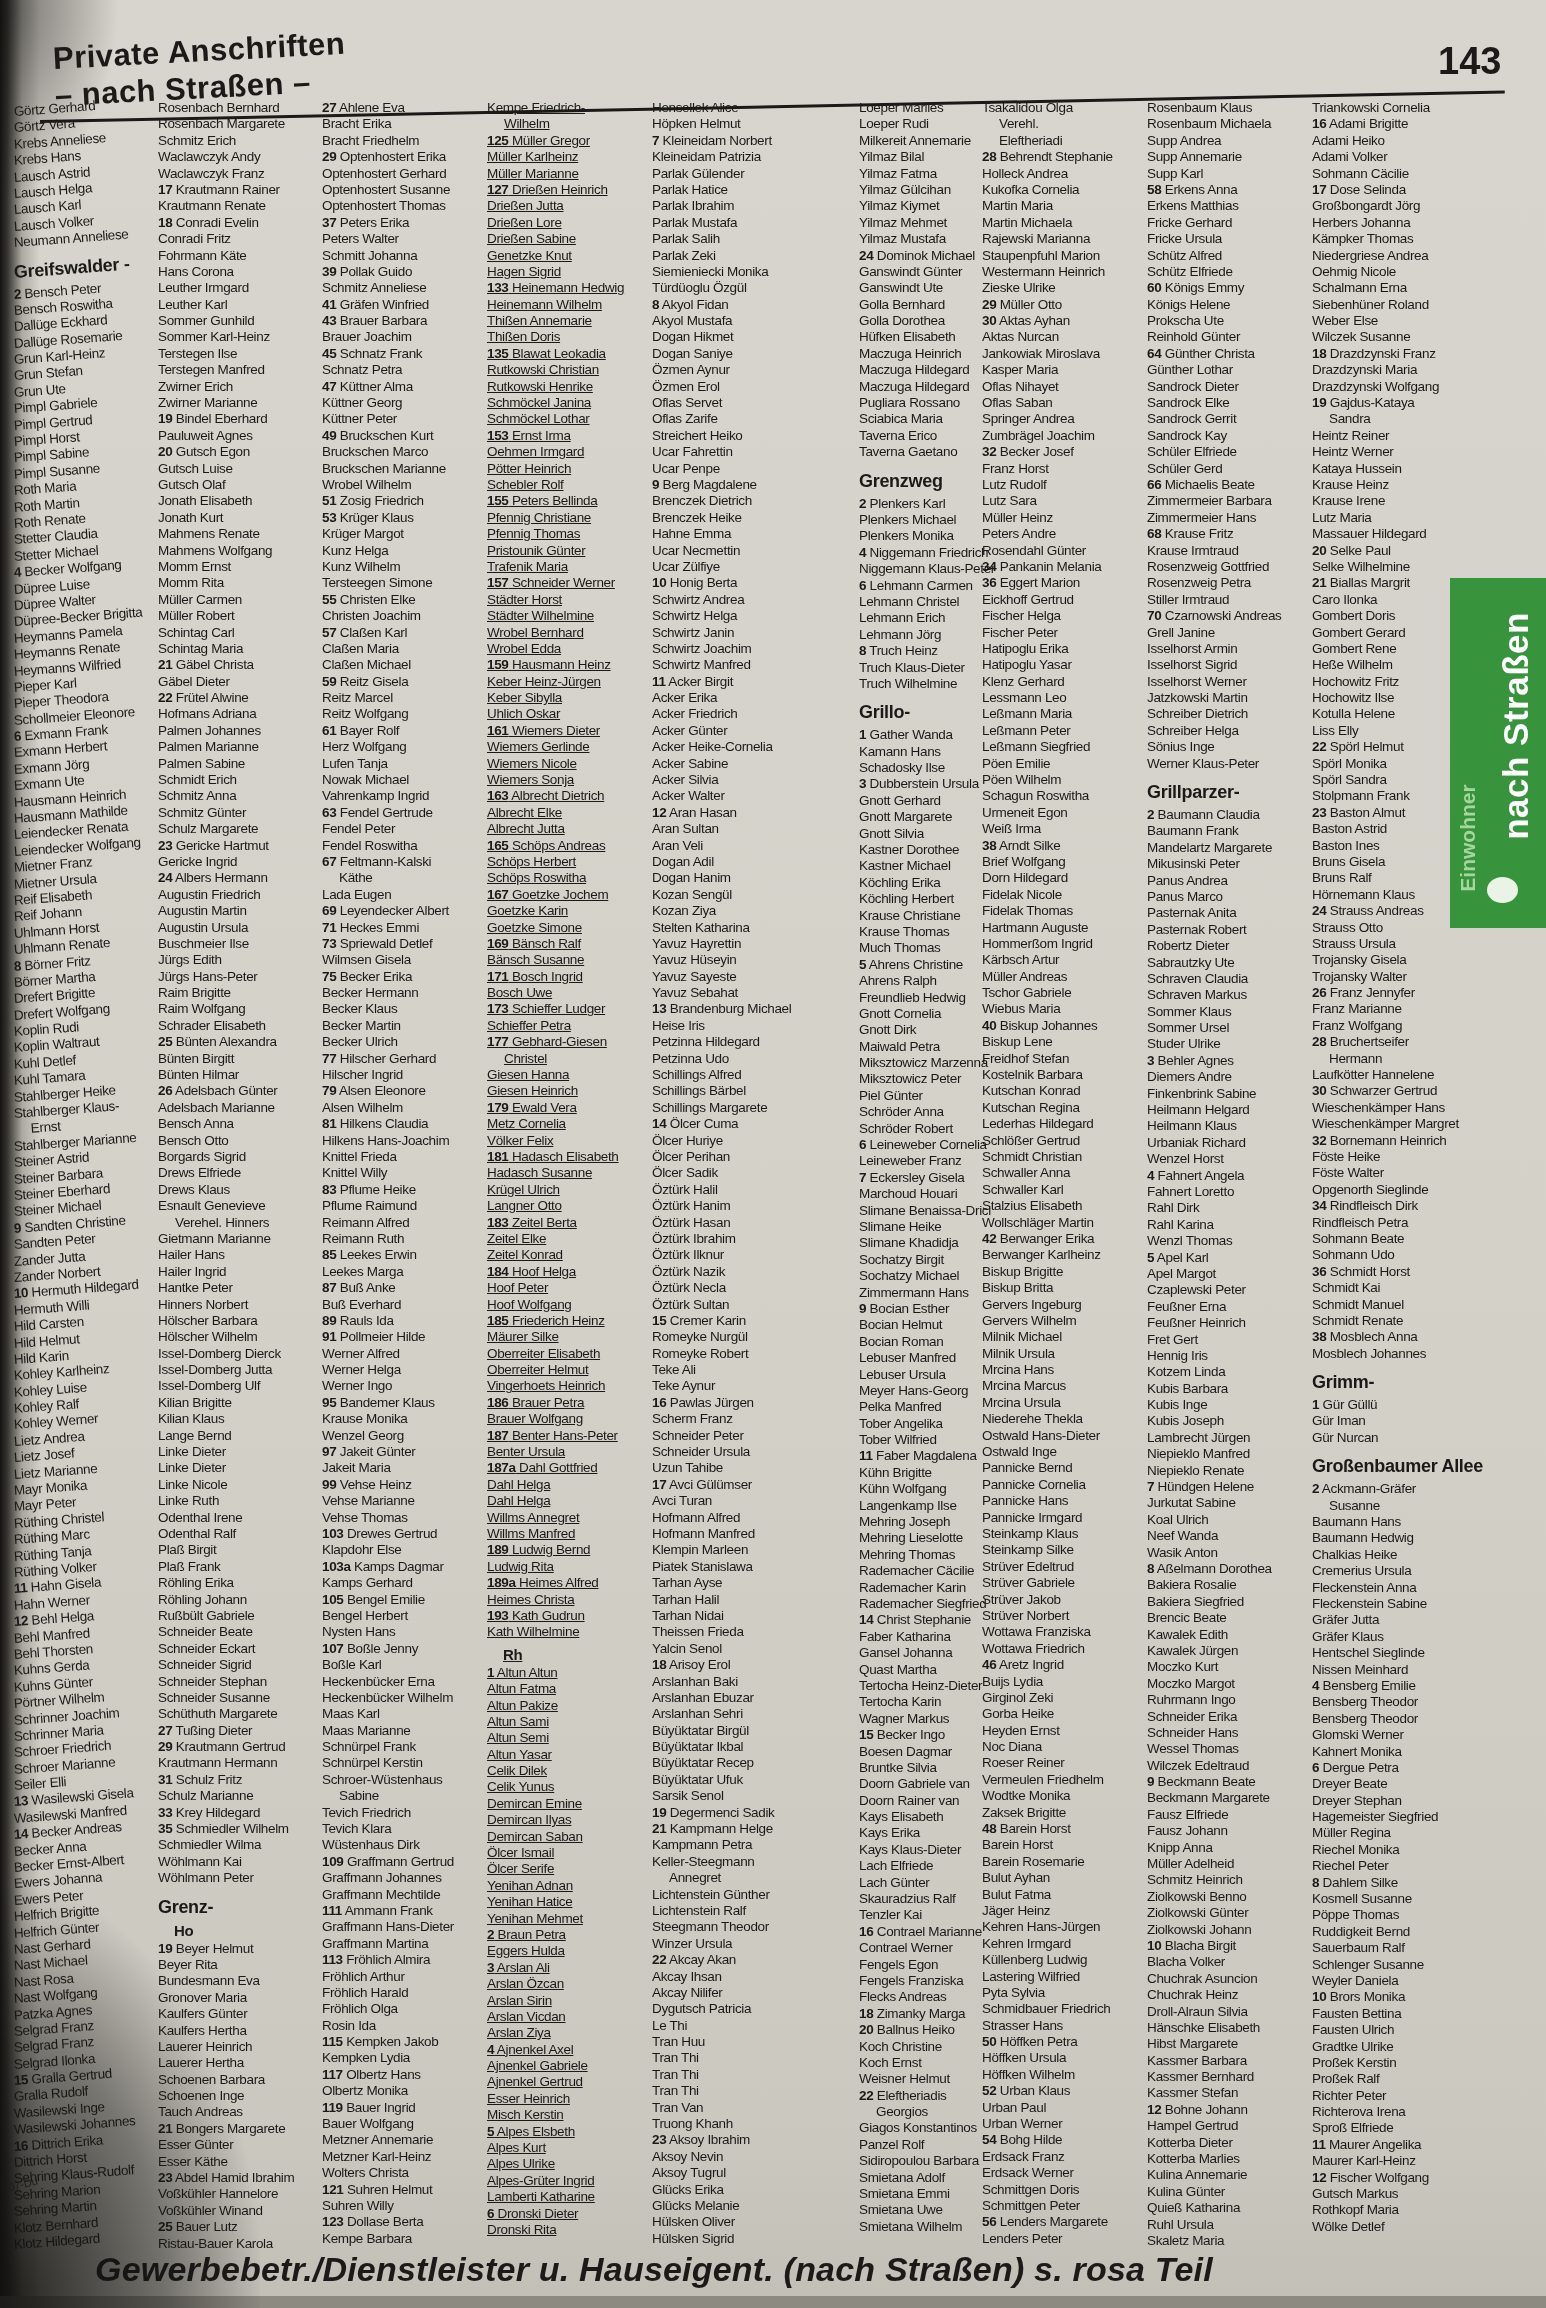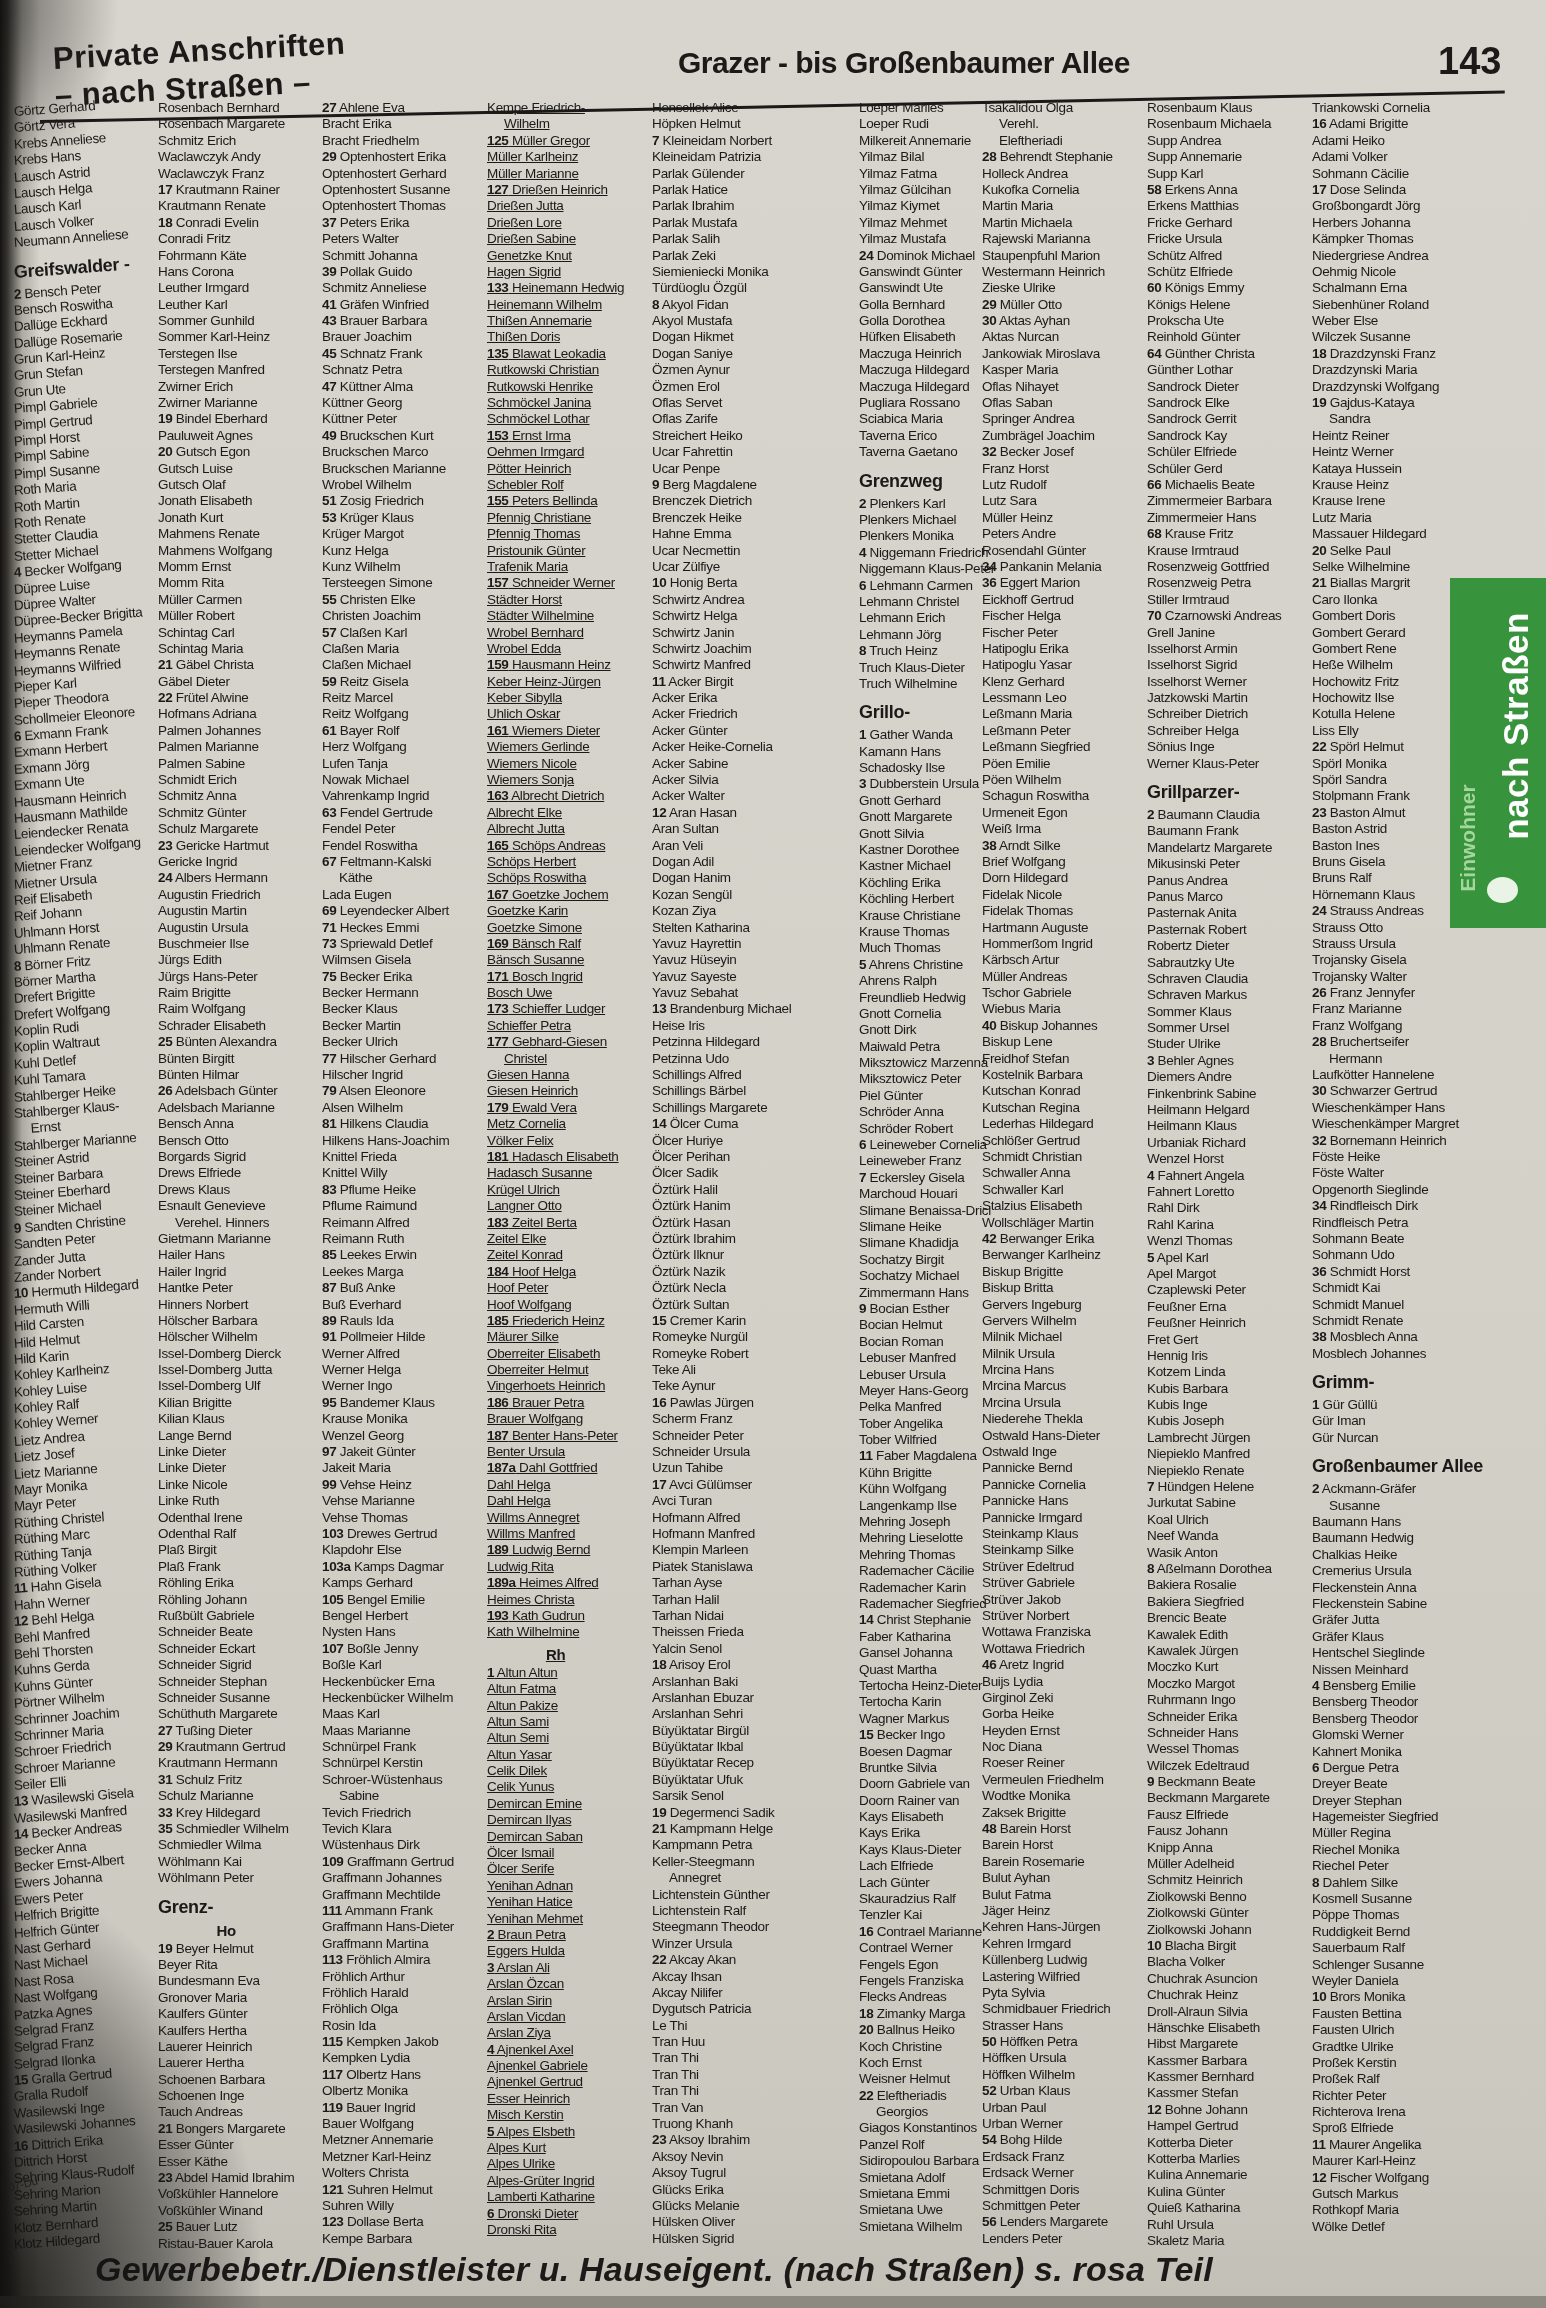--- a/index.html
+++ b/index.html
@@ -20,21 +20,21 @@
   .hdr-right{position:absolute;left:678px;top:46px;font-weight:700;font-size:30px;letter-spacing:-.5px;white-space:nowrap;}
   .pagenum{position:absolute;left:1438px;top:40px;font-weight:700;font-size:38px;}
   .rule{position:absolute;left:40px;top:120px;width:1465px;height:3px;background:#1b1a18;
         transform:rotate(-1.15deg);transform-origin:0 0;}
   
   .col{position:absolute;font-size:13.5px;line-height:16.4px;letter-spacing:-.35px;white-space:nowrap;}
   .col .line{height:16.4px;}
   .col b{font-weight:700;}
   .col .cont{padding-left:17px;}
   .col .h{font-weight:700;font-size:18px;line-height:20px;margin:10px 0 5px;letter-spacing:-.3px;}
-  .col .sh{font-weight:700;font-size:15px;line-height:17px;margin:5px 16px 2px;text-align:center;}
+  .col .sh{font-weight:700;font-size:15px;line-height:17px;margin:5px 16px 2px;}
   .tilt > div{transform:rotate(-4.2deg);transform-origin:0 60%;}
   
   .tab-box{position:absolute;left:1450px;top:578px;width:96px;height:350px;}
   .vt{position:absolute;white-space:nowrap;font-weight:700;}
   .vt-large{left:1516px;top:726px;transform:translate(-50%,-50%) rotate(-90deg);font-size:35px;letter-spacing:.5px;}
   .vt-small{left:1468px;top:838px;transform:translate(-50%,-50%) rotate(-90deg);font-size:21px;}
   .tab-dot{position:absolute;left:1487px;top:877px;width:31px;height:26px;border-radius:50%;}
   
   .banner{position:absolute;left:95px;top:2250px;font-weight:700;font-style:italic;font-size:34px;
         letter-spacing:.2px;white-space:nowrap;}
@@ -44,21 +44,20 @@
 <body>
 
 <div class="page">
   <div class="edge-left"></div>
   <div class="corner-tl"></div>
 
   <div class="title">
     <div>Private Anschriften</div>
     <div>– nach Straßen –</div>
   </div>
-  <div class="hdr-right">Grazer - bis Großenbaumer Allee</div>
   <div class="pagenum">143</div>
   <div class="rule"></div>
 
   <div id="columns">
       <div class="col tilt" style="left: 14px; top: 104px;">
         <div class="line">Görtz Gerhard</div>
         <div class="line">Görtz Vera</div>
         <div class="line">Krebs Anneliese</div>
         <div class="line">Krebs Hans</div>
         <div class="line">Lausch Astrid</div>

